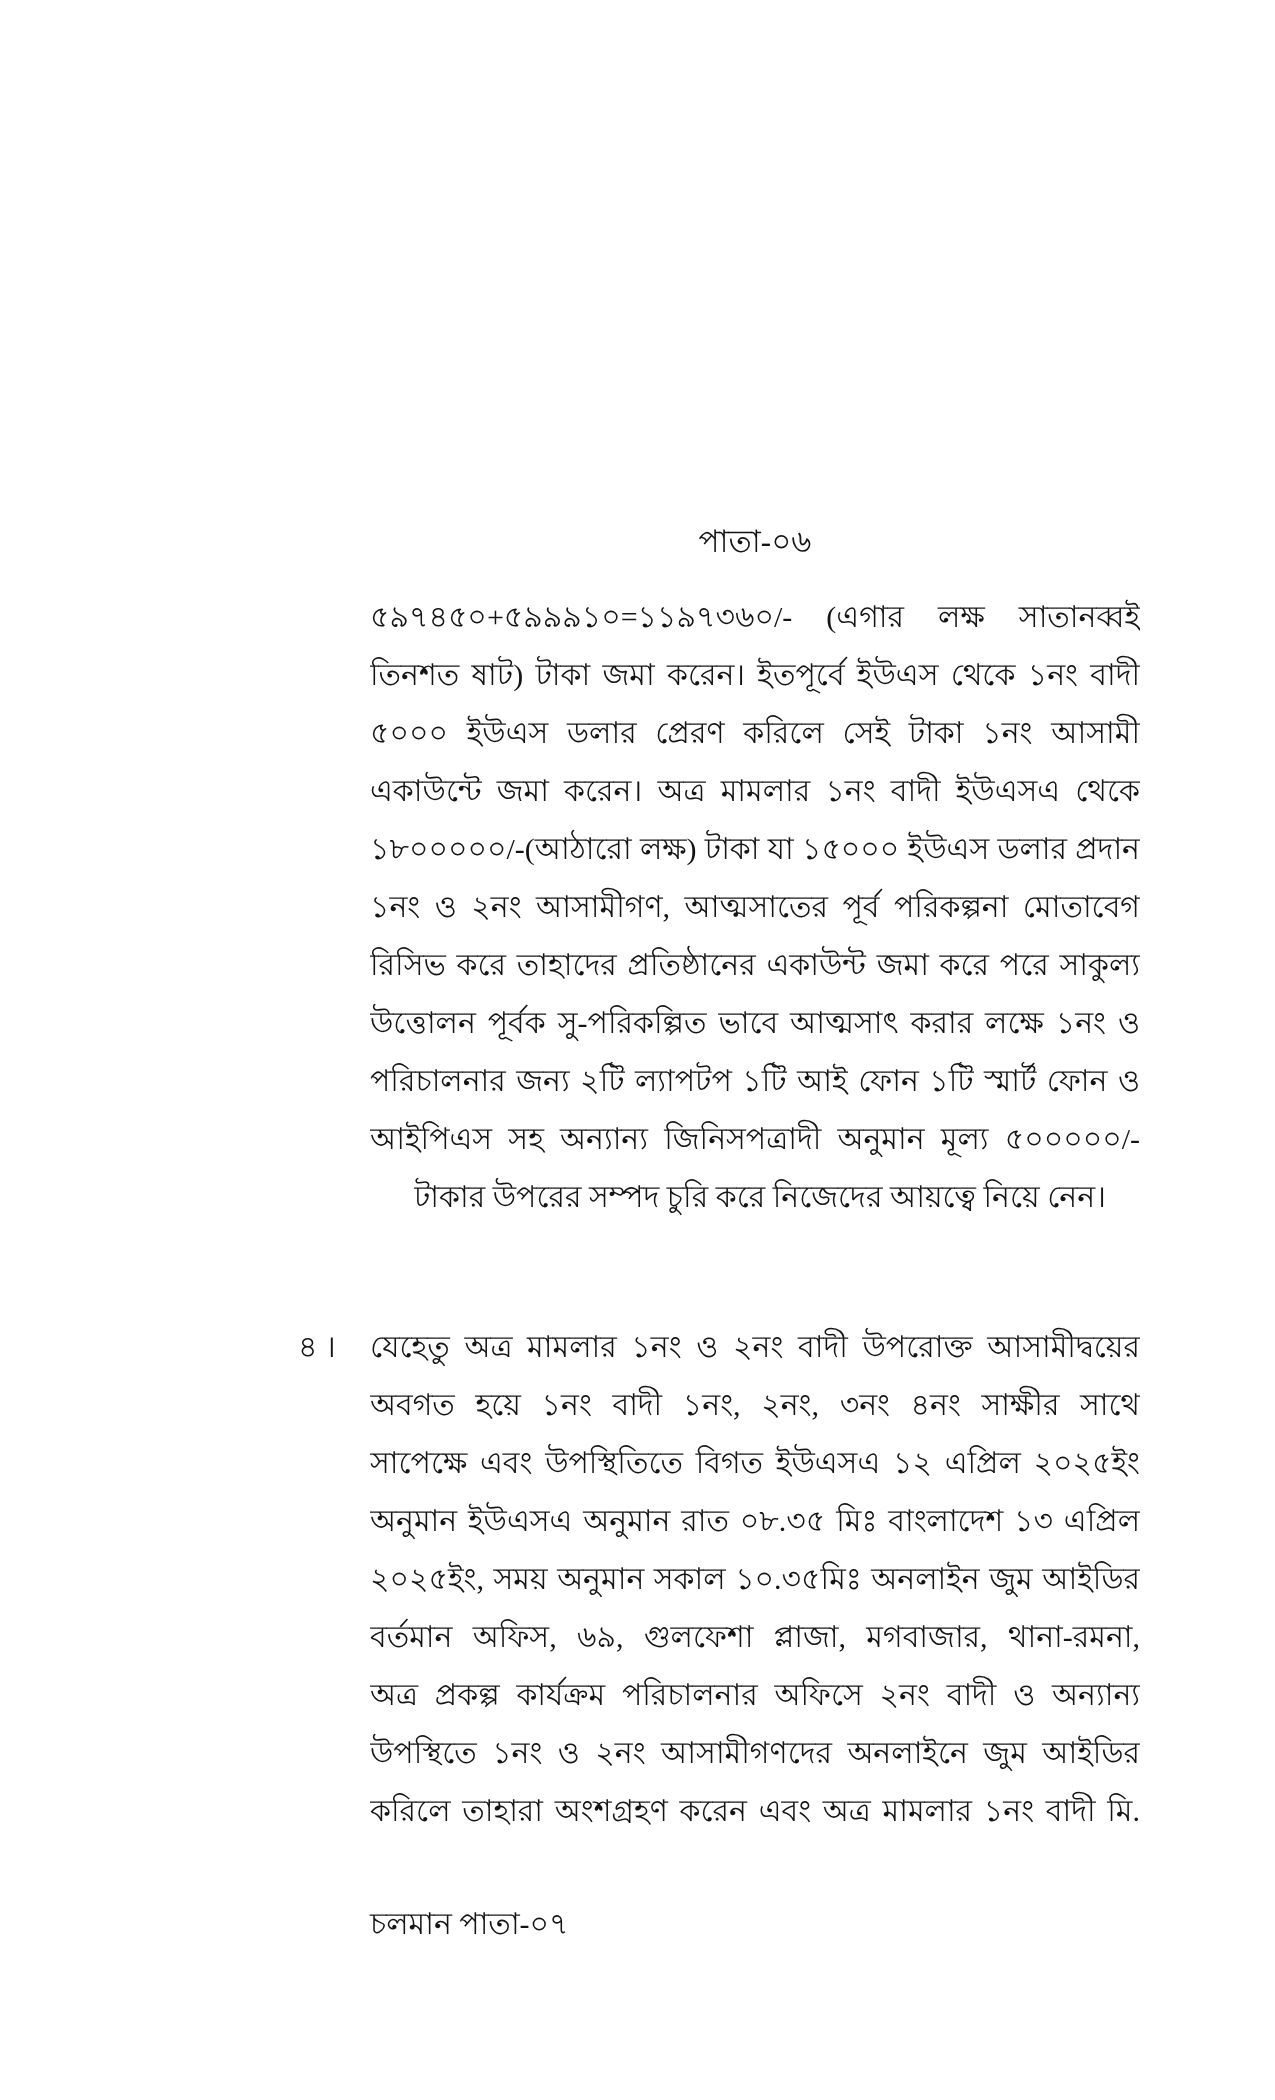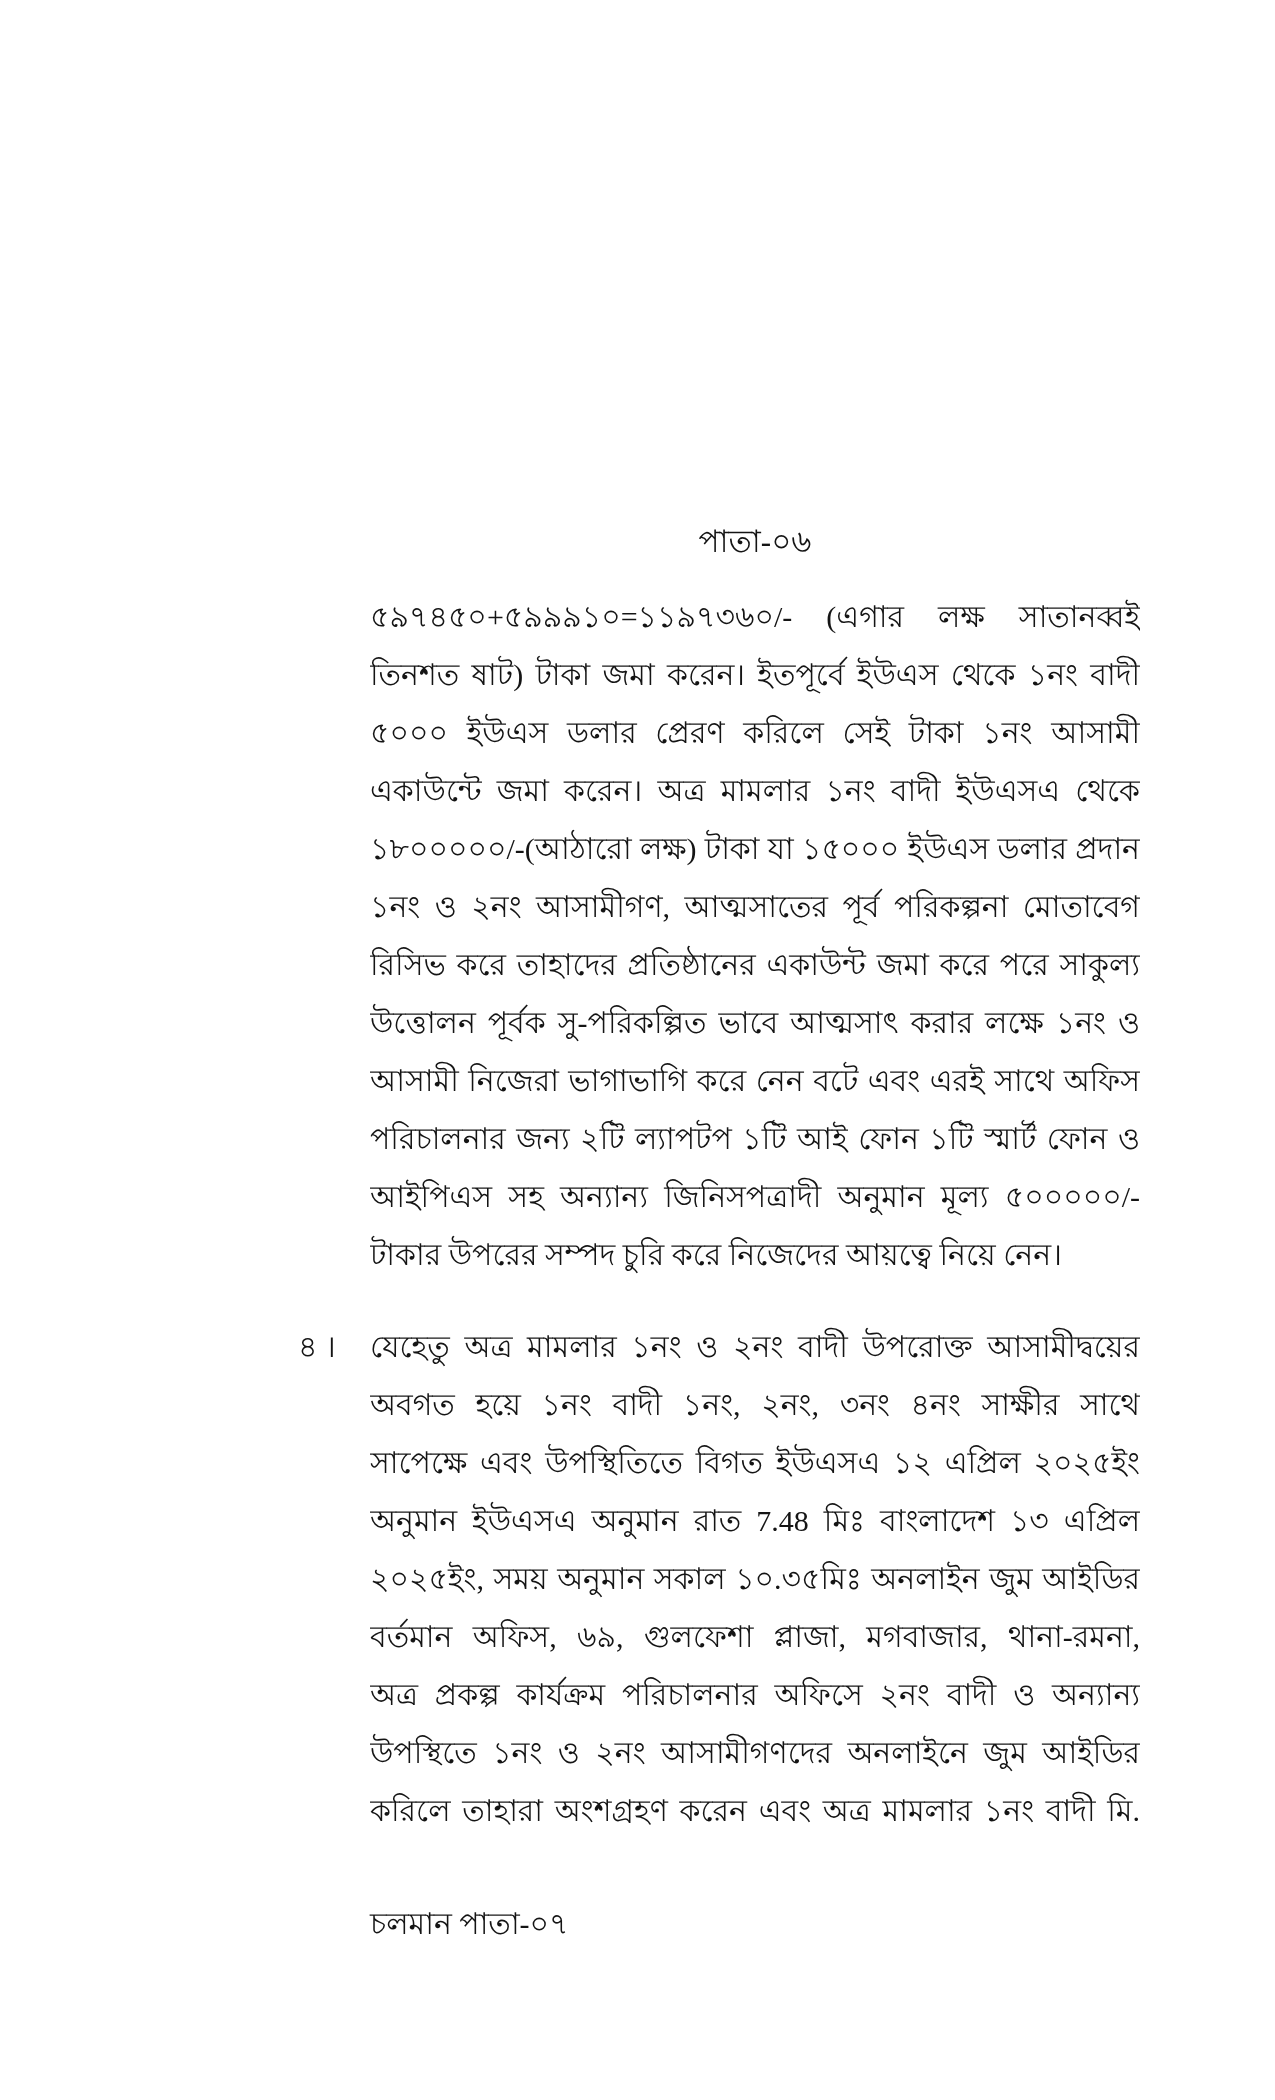--- a/index.html
+++ b/index.html
@@ -45,20 +45,21 @@
   }
   .line {
     text-align: justify;
     text-align-last: justify;
     height: 58px;
     overflow: hidden;
   }
   .line.last-line {
     text-align: left;
     text-align-last: left;
+    margin-left: 44px;
   }
   .page-footer {
     position: absolute;
     left: 370px;
     width: 770px;
     top: 1902px;
     text-align: left;
     font-size: 30px;
     line-height: 44px;
     white-space: nowrap;
@@ -73,33 +74,32 @@
 
   <div class="para para-1 body-text">
     <div class="line">৫৯৭৪৫০+৫৯৯৯১০=১১৯৭৩৬০/- (এগার লক্ষ সাতানব্বই হাজার</div>
     <div class="line">তিনশত ষাট) টাকা জমা করেন। ইতপূর্বে ইউএস থেকে ১নং বাদী</div>
     <div class="line">৫০০০ ইউএস ডলার প্রেরণ করিলে সেই টাকা ১নং আসামী ব্যক্তিগত</div>
     <div class="line">একাউন্টে জমা করেন। অত্র মামলার ১নং বাদী ইউএসএ থেকে সর্বমোট</div>
     <div class="line">১৮০০০০০/-(আঠারো লক্ষ) টাকা যা ১৫০০০ ইউএস ডলার প্রদান করিলে</div>
     <div class="line">১নং ও ২নং আসামীগণ, আত্মসাতের পূর্ব পরিকল্পনা মোতাবেগ টাকাগুলো</div>
     <div class="line">রিসিভ করে তাহাদের প্রতিষ্ঠানের একাউন্ট জমা করে পরে সাকুল্য টাকা</div>
     <div class="line">উত্তোলন পূর্বক সু-পরিকল্পিত ভাবে আত্মসাৎ করার লক্ষে ১নং ও ২নং</div>
-    <div class="line">আসামী নিজেরা ভাগাভাগি করে নেন বটে এবং এরই সাথে অফিস</div>
     <div class="line">পরিচালনার জন্য ২টি ল্যাপটপ ১টি আই ফোন ১টি স্মার্ট ফোন ও</div>
     <div class="line">আইপিএস সহ অন্যান্য জিনিসপত্রাদী অনুমান মূল্য ৫০০০০০/-(পাঁচ লক্ষ)</div>
     <div class="line last-line">টাকার উপরের সম্পদ চুরি  করে নিজেদের আয়ত্বে নিয়ে নেন।</div>
   </div>
 
   <div class="para-number body-text">৪ ।</div>
 
   <div class="para para-2 body-text">
     <div class="line">যেহেতু অত্র মামলার ১নং ও ২নং বাদী উপরোক্ত আসামীদ্বয়ের বিষয়ে সম্পূর্ণ</div>
     <div class="line">অবগত হয়ে ১নং বাদী ১নং, ২নং, ৩নং ৪নং সাক্ষীর সাথে আলোচনা</div>
     <div class="line">সাপেক্ষে এবং উপস্থিতিতে বিগত ইউএসএ ১২ এপ্রিল ২০২৫ইং তারিখে</div>
-    <div class="line">অনুমান ইউএসএ অনুমান রাত 7.48 মিঃ বাংলাদেশ ১৩ এপ্রিল</div>
+    <div class="line">অনুমান ইউএসএ অনুমান রাত ০৮.৩৫ মিঃ বাংলাদেশ ১৩ এপ্রিল</div>
     <div class="line">২০২৫ইং, সময় অনুমান সকাল  ১০.৩৫মিঃ অনলাইন জুম আইডির মাধ্যমে</div>
     <div class="line">বর্তমান অফিস, ৬৯, গুলফেশা প্লাজা, মগবাজার, থানা-রমনা, বাংলাদেশ</div>
     <div class="line">অত্র প্রকল্প কার্যক্রম পরিচালনার অফিসে ২নং বাদী ও অন্যান্য সাক্ষীর</div>
     <div class="line">উপস্থিতে ১নং ও ২নং আসামীগণদের অনলাইনে জুম আইডির মাধ্যে সংযুক্ত</div>
     <div class="line">করিলে তাহারা অংশগ্রহণ করেন এবং অত্র মামলার ১নং বাদী মি. শাকার</div>
   </div>
 
   <div class="page-footer">চলমান পাতা-০৭</div>
 
 </div>

